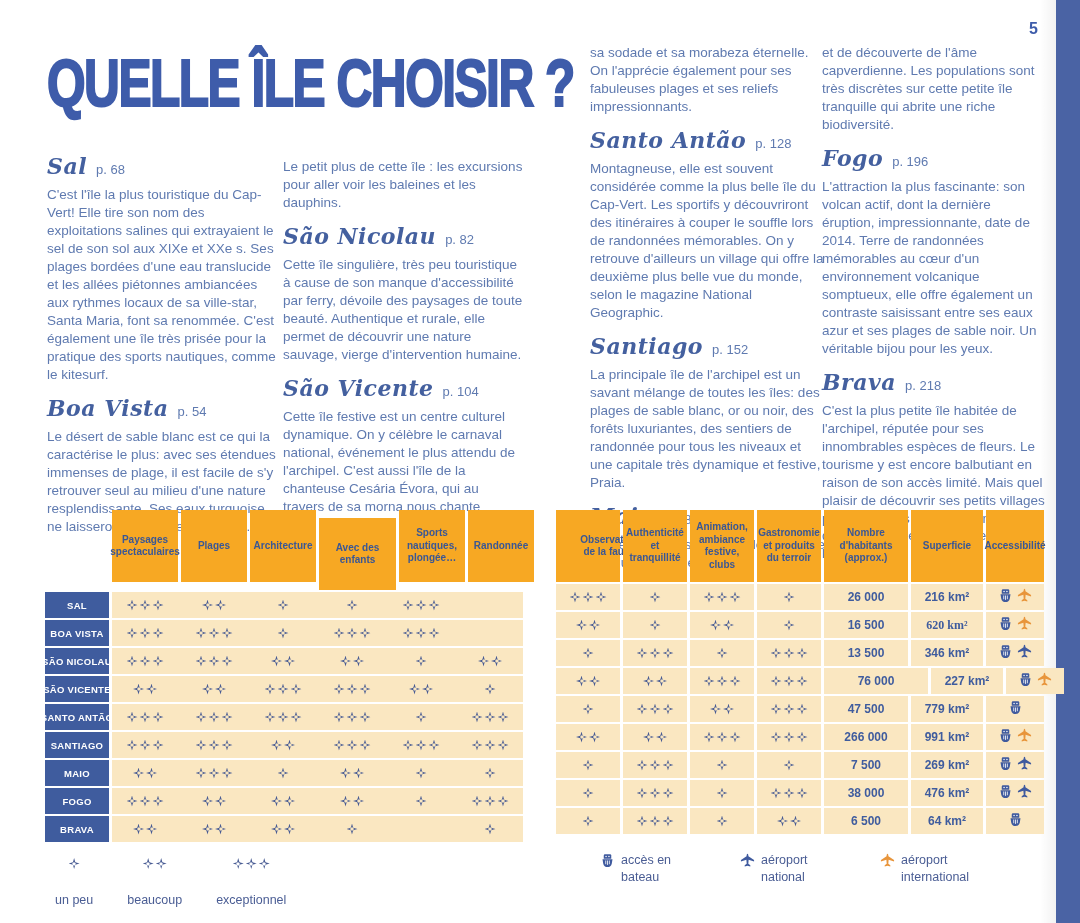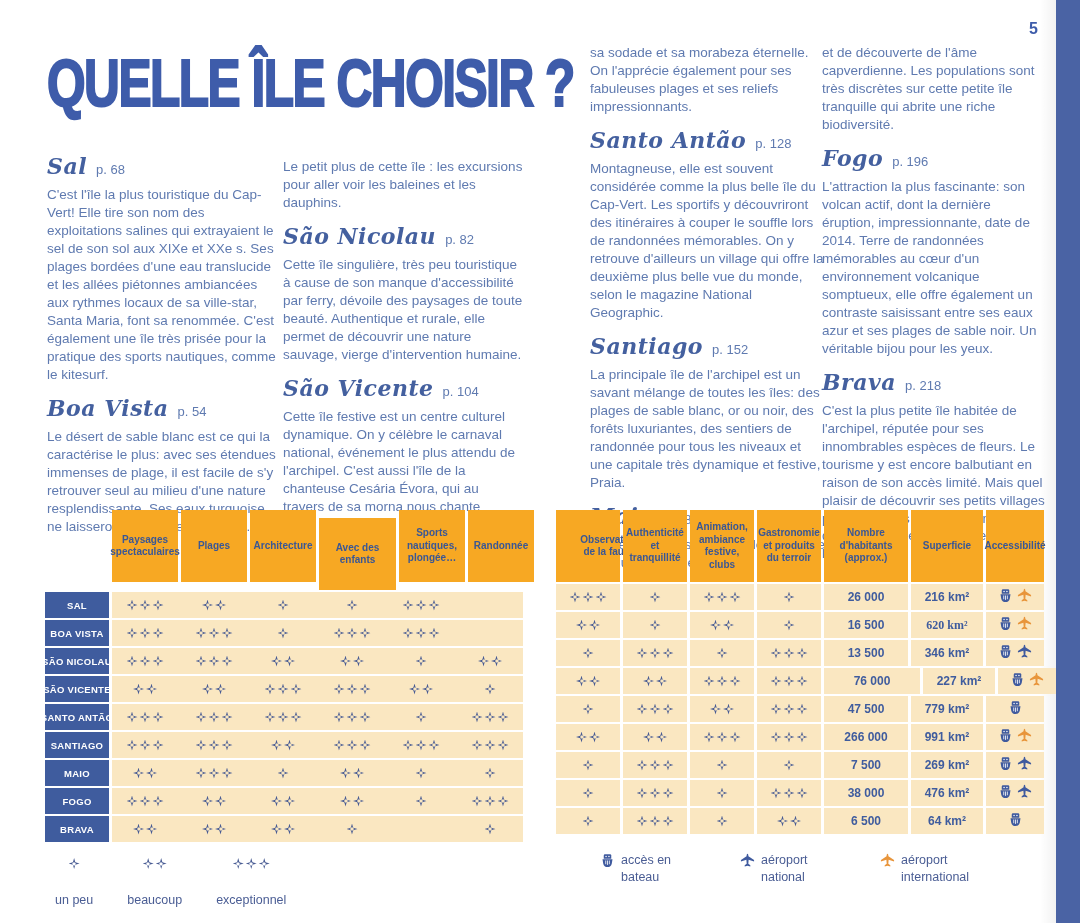--- a/index.html
+++ b/index.html
@@ -962,21 +962,21 @@
               <i></i>
             </span>
             <span class="star">
               <i></i>
             </span>
             <span class="star">
               <i></i>
             </span>
           </span>
         </div>
-        <div class="rate-cell gap-cell num-cell" style="width: 96px;">76 000</div>
+        <div class="rate-cell gap-cell num-cell" style="width: 104px;">76 000</div>
         <div class="rate-cell gap-cell num-cell" style="width: 72px;">227 km²</div>
         <div class="rate-cell gap-cell access-cell" style="width: 58px;">
           <span class="icon-svg"><svg width="15" height="15" viewBox="0 0 24 24">
               <g fill="#3f5a9e">
                 <path d="M8 2 h8 a2 2 0 0 1 2 2 v5 H6 V4 a2 2 0 0 1 2-2 z"></path>
                 <path d="M4 10 h16 l-1.2 7 a7 7 0 0 1-13.6 0 z"></path>
               </g>
               <circle cx="9.7" cy="5.7" r="1.2" fill="#fff"></circle>
               <circle cx="14.3" cy="5.7" r="1.2" fill="#fff"></circle>
               <rect x="8.6" y="12" width="1.3" height="6" fill="#fff"></rect>

